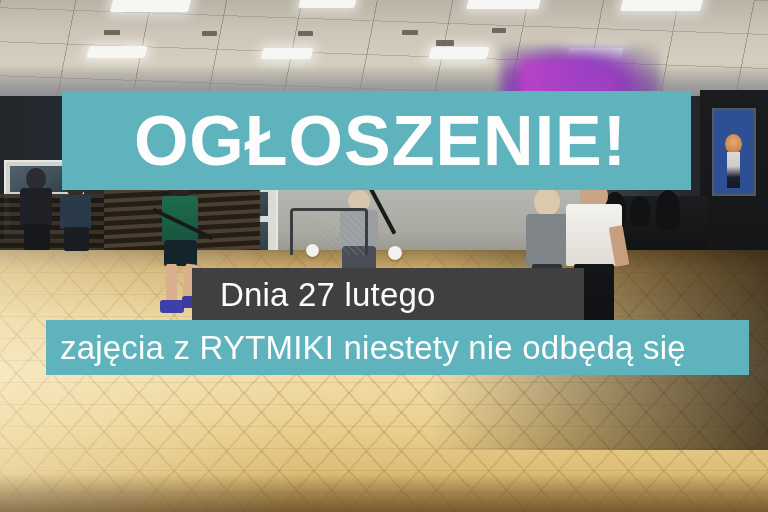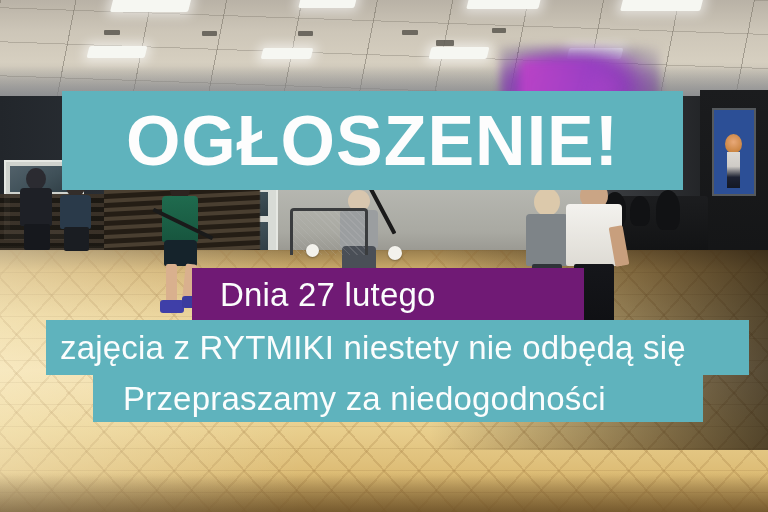--- a/index.html
+++ b/index.html
@@ -161,20 +161,21 @@
 
   .blur-soft { filter: blur(.6px); }
 
   
   .band {
     position: absolute;
     display: flex;
     align-items: center;
     white-space: nowrap;
     color: #ffffff;
+    padding-left: 8px;
   }
   #headline-band {
     left: 62px; top: 91px; width: 621px; height: 99px;
     justify-content: center;
   }
   #headline-text {
     font-size: 70px;
     font-weight: 700;
     letter-spacing: 1px;
     line-height: 1;
@@ -306,25 +307,22 @@
       <div class="p-leg" style="left:8px; top:78px; width:40px; height:86px; background:linear-gradient(to bottom,#15161a 0%, #0d0e11 100%);"></div>
       <div class="p-leg" style="left:46px; top:40px; width:14px; height:40px; background:#c89f7d; transform:rotate(-10deg);"></div>
     </div>
 
   </div>
 
   <div class="band" id="headline-band" style="background:#5fb3bd;">
     <span id="headline-text">OGŁOSZENIE!</span>
   </div>
 
-  <div class="band" id="line1-band" style="background:#701a75;">
+  <div class="band" id="line1-band" style="background:#404040;">
     <span class="body-text">Dnia 27 lutego </span>
   </div>
 
   <div class="band" id="line2-band" style="background:#5fb3bd;">
     <span class="body-text">zajęcia z RYTMIKI niestety nie odbędą się</span>
   </div>
 
-  <div class="band" id="line3-band" style="background:#5fb3bd;">
-    <span class="body-text">Przepraszamy za niedogodności</span>
-  </div>
 
 </div>
 
 </body></html>

